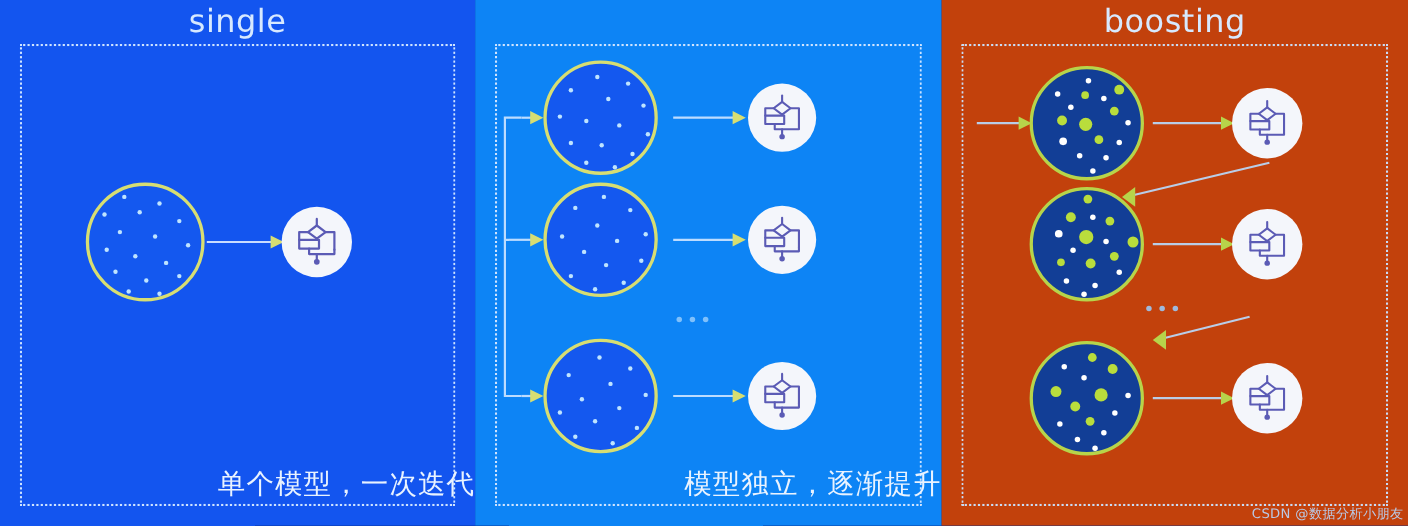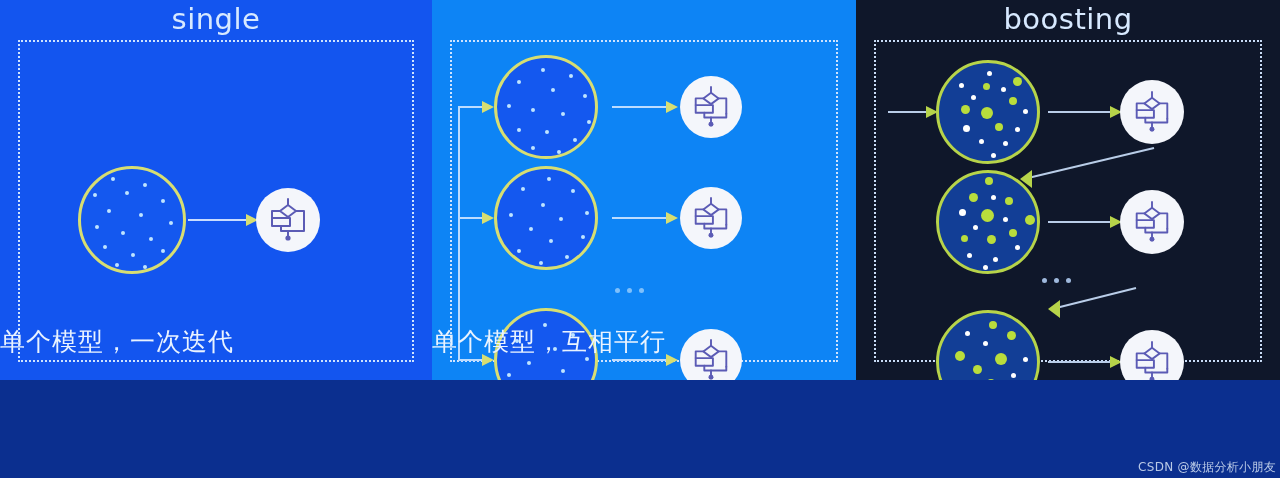--- a/index.html
+++ b/index.html
@@ -1,35 +1,35 @@
 <!DOCTYPE html>
 <html><head>
 <meta charset="utf-8">
 <style>
   html,body{margin:0;padding:0;background:#0b2f8f;}
   body{width:1280px;height:478px;overflow:hidden;
        font-family:"DejaVu Sans","Liberation Sans",sans-serif;}
 
   .stage{position:relative;width:1280px;height:478px;overflow:hidden;}
 
-  .panel{position:absolute;top:0;height:380px;overflow:hidden;}
+  .panel{position:absolute;top:0;height:478px;overflow:hidden;}
   #panel-single  {left:0px;   width:432px;background:#1355ef;}
   #panel-bagging {left:432px; width:424px;background:#0d84f5;}
-  #panel-boosting{left:856px; width:424px;background:#0f172a;}
+  #panel-boosting{left:856px; width:424px;background:#c2410c;}
 
   .panel-title{position:absolute;top:2px;left:0;width:100%;text-align:center;
     font-size:29px;color:#d7e9ff;letter-spacing:.5px;line-height:34px;
     font-family:"DejaVu Sans","Liberation Sans",sans-serif;font-weight:400;}
 
   
   .frame{position:absolute;left:18px;right:18px;top:40px;bottom:18px;
     border:2px dotted #cfe4ff;border-radius:1px;box-sizing:border-box;}
   #panel-boosting .frame{border-color:#c9dcf6;}
 
-  .caption{position:absolute;bottom:22px;left:0;width:100%;text-align:left;
+  .caption{position:absolute;bottom:22px;left:0;width:100%;text-align:right;
     font-size:25px;color:#e9f3ff;letter-spacing:1px;
     font-family:Liberation Sans, sans-serif;}
 
   
   .circle{position:absolute;border-radius:50%;box-sizing:border-box;
     border:3px solid #d7de72;background:#1458ef;}
   #panel-boosting .circle{background:#123e96;border-color:#b7d44a;}
 
   .dot{position:absolute;border-radius:50%;background:#bfe4ff;}
   .dot.w{background:#ffffff;}
@@ -221,21 +221,21 @@
           <path d="M15,14 H7 V21"></path>
           <path d="M31,14 H39 V30"></path>
           <rect x="7" y="21" width="18" height="8"></rect>
           <path d="M16,29 V34 H39 V30"></path>
           <line x1="23" y1="34" x2="23" y2="39"></line>
         </g>
         <circle cx="23" cy="41" r="2.6" fill="#5b5bb5"></circle>
       </svg>
     </div>
 
-    <div class="caption">单个模型，互相平行</div>
+    <div class="caption">模型独立，逐渐提升</div>
   </section>
 
   <section class="panel" id="panel-boosting">
     <div class="panel-title">boosting</div>
     <div class="frame"></div>
 
     <svg class="links">
       <g stroke="#b9cde8" stroke-width="2" fill="none">
         <line x1="32" y1="112" x2="72" y2="112"></line>
         <line x1="192" y1="112" x2="256" y2="112"></line>

